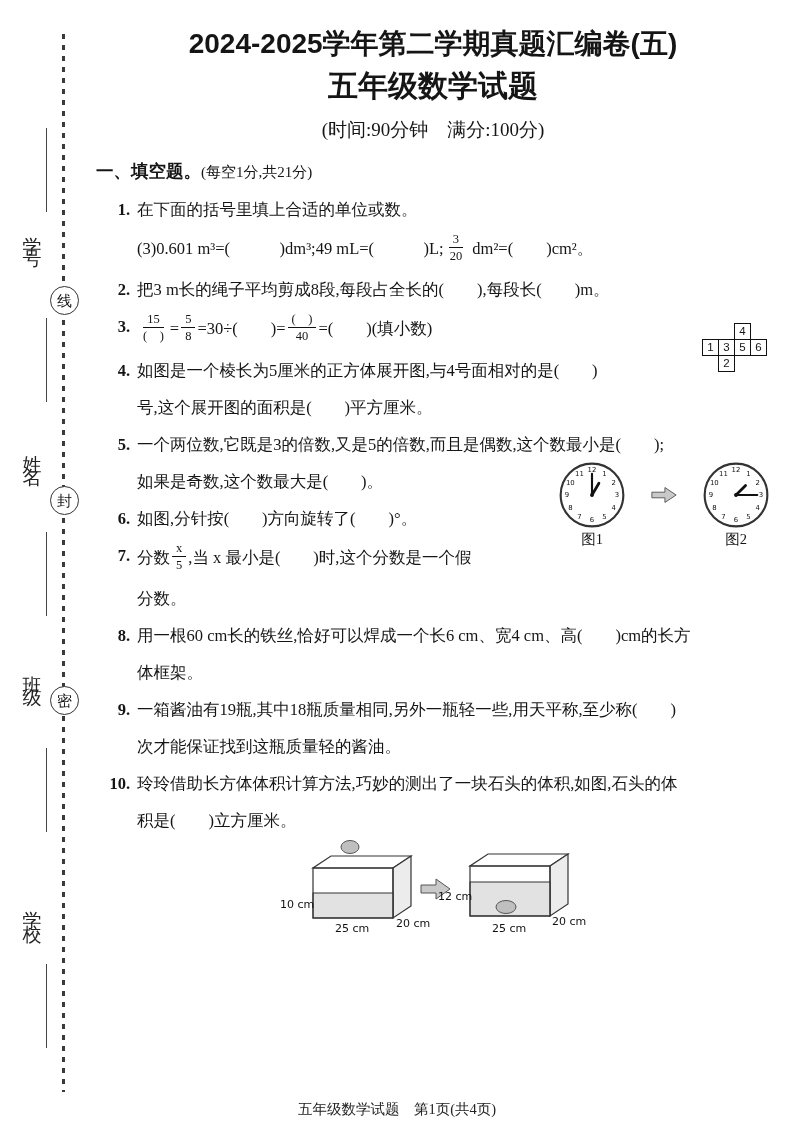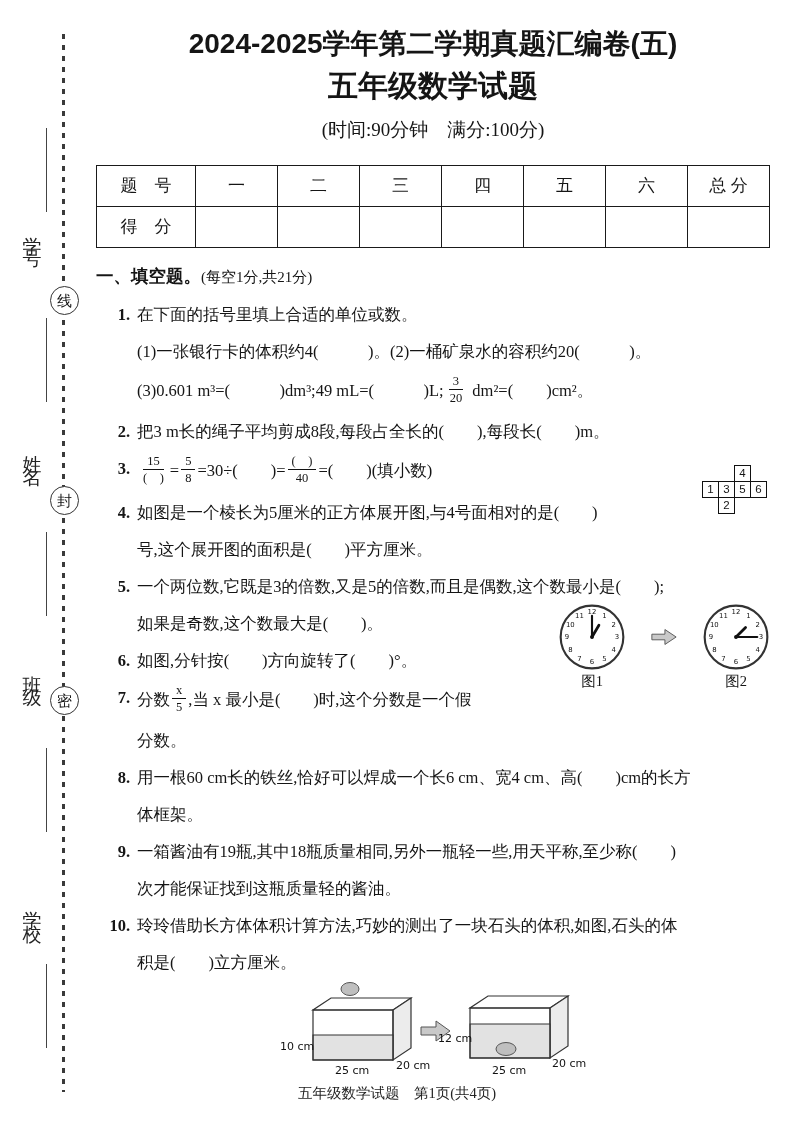--- a/index.html
+++ b/index.html
@@ -65,21 +65,21 @@
 
   
   .tanks-wrap{margin-top:2px;text-align:center;}
   .face{fill:#fff;stroke:#333;stroke-width:1.2;}
   .face.shade{fill:#ececec;}
   .faceo{fill:none;stroke:#333;stroke-width:1.2;}
   .water{fill:#e2e2e2;stroke:#333;stroke-width:1;}
   .stone{fill:#bfbfbf;stroke:#555;stroke-width:1;}
   .flabel{font-size:11px;fill:#111;font-family:"DejaVu Sans",sans-serif;}
 
-  .footer{position:absolute;left:0;right:0;bottom:20px;text-align:center;font-size:14.5px;color:#222;}
+  .footer{position:absolute;left:0;right:0;bottom:4px;text-align:center;font-size:14.5px;color:#222;}
 </style>
 </head>
 <body>
 
 <div class="page">
 
   <div class="dotline"></div>
   <div class="vlabel" style="top:222px">学号</div>
   <div class="vlabel" style="top:440px">姓名</div>
   <div class="vlabel" style="top:660px">班级</div>
@@ -91,55 +91,30 @@
   <div class="writeline" style="top:964px"></div>
   <div class="seal" style="top:286px">线</div>
   <div class="seal" style="top:486px">封</div>
   <div class="seal" style="top:686px">密</div>
 
   <div class="content">
     <div class="title1">2024-2025学年第二学期真题汇编卷(五)</div>
     <div class="title2">五年级数学试题</div>
     <div class="meta">(时间:90分钟　满分:100分)</div>
 
-    <table class="score">
-      <tbody>
-          <tr>
-        <td class="stub">题　号</td>
-        <td>一</td>
-        <td>二</td>
-        <td>三</td>
-        <td>四</td>
-        <td>五</td>
-        <td>六</td>
-        <td>总 分</td>
-      </tr>
-      <tr>
-        <td class="stub">得　分</td>
-        <td></td>
-        <td></td>
-        <td></td>
-        <td></td>
-        <td></td>
-        <td></td>
-        <td></td>
-      </tr>
-    </tbody>
-      </table>
 
     <div class="sec-head">
       <span class="sec-title">一、填空题。</span><span class="sec-note">(每空1分,共21分)</span>
     </div>
 
     <div id="questions">
         <div class="q">
           <span class="qnum">1.</span>
           <div class="qbody">
             <div class="qline"><span>在下面的括号里填上合适的单位或数。</span></div>
-            <div class="qline"><span>(1)一张银行卡的体积约4(　　　)。(2)一桶矿泉水的容积约20(　　　)。</span></div>
             <div class="qline"><span>(3)0.601 m³=(　　　)dm³;49 mL=(　　　)L;</span><span class="frac">
                 <span class="fnum">3</span>
                 <span class="fden">20</span>
               </span><span> dm²=(　　)cm²。</span></div>
           </div>
         </div>
         <div class="q">
           <span class="qnum">2.</span>
           <div class="qbody">
             <div class="qline"><span>把3 m长的绳子平均剪成8段,每段占全长的(　　),每段长(　　)m。</span></div>

